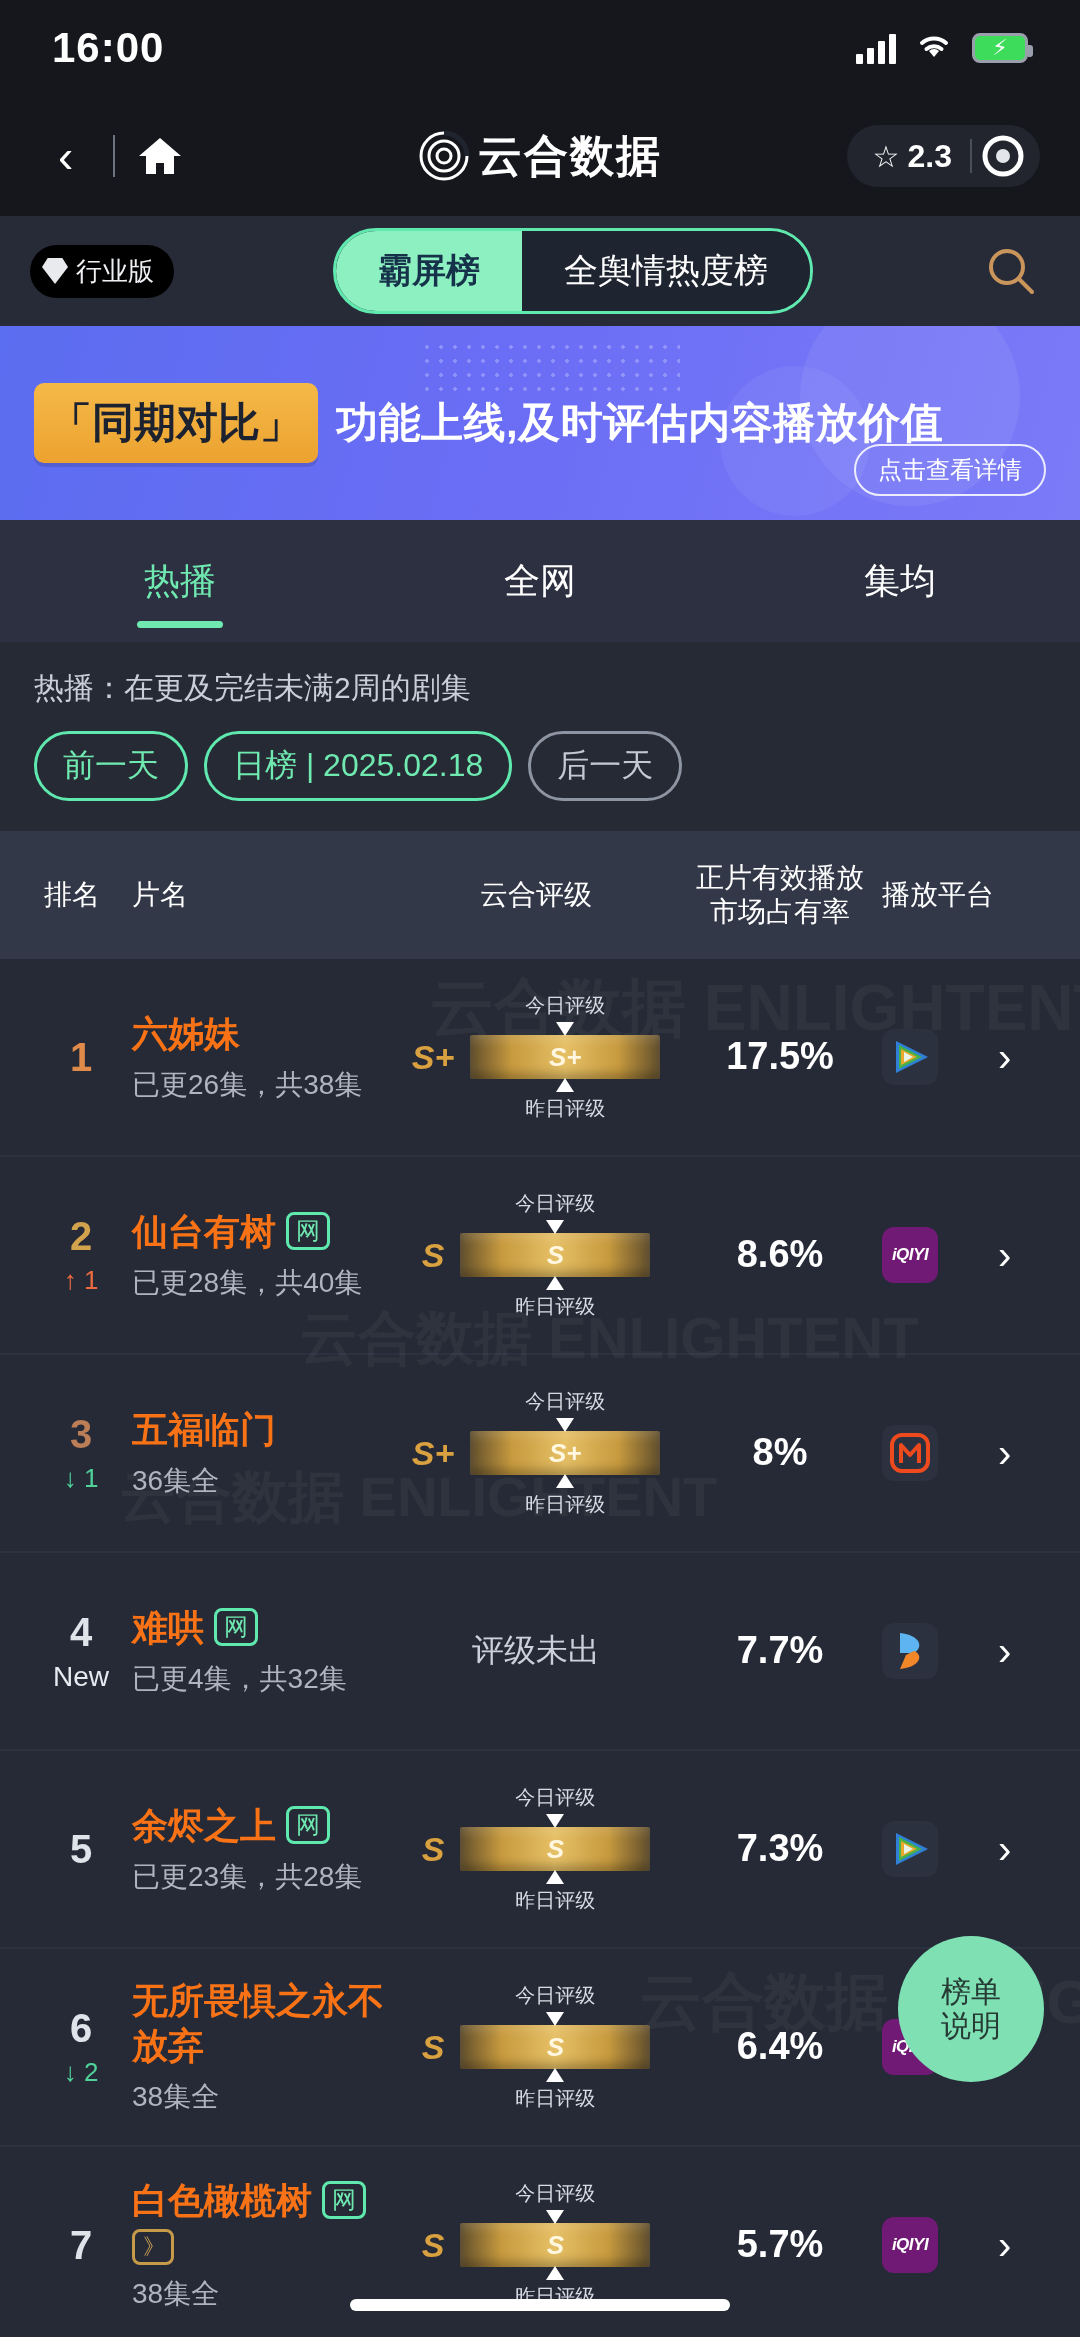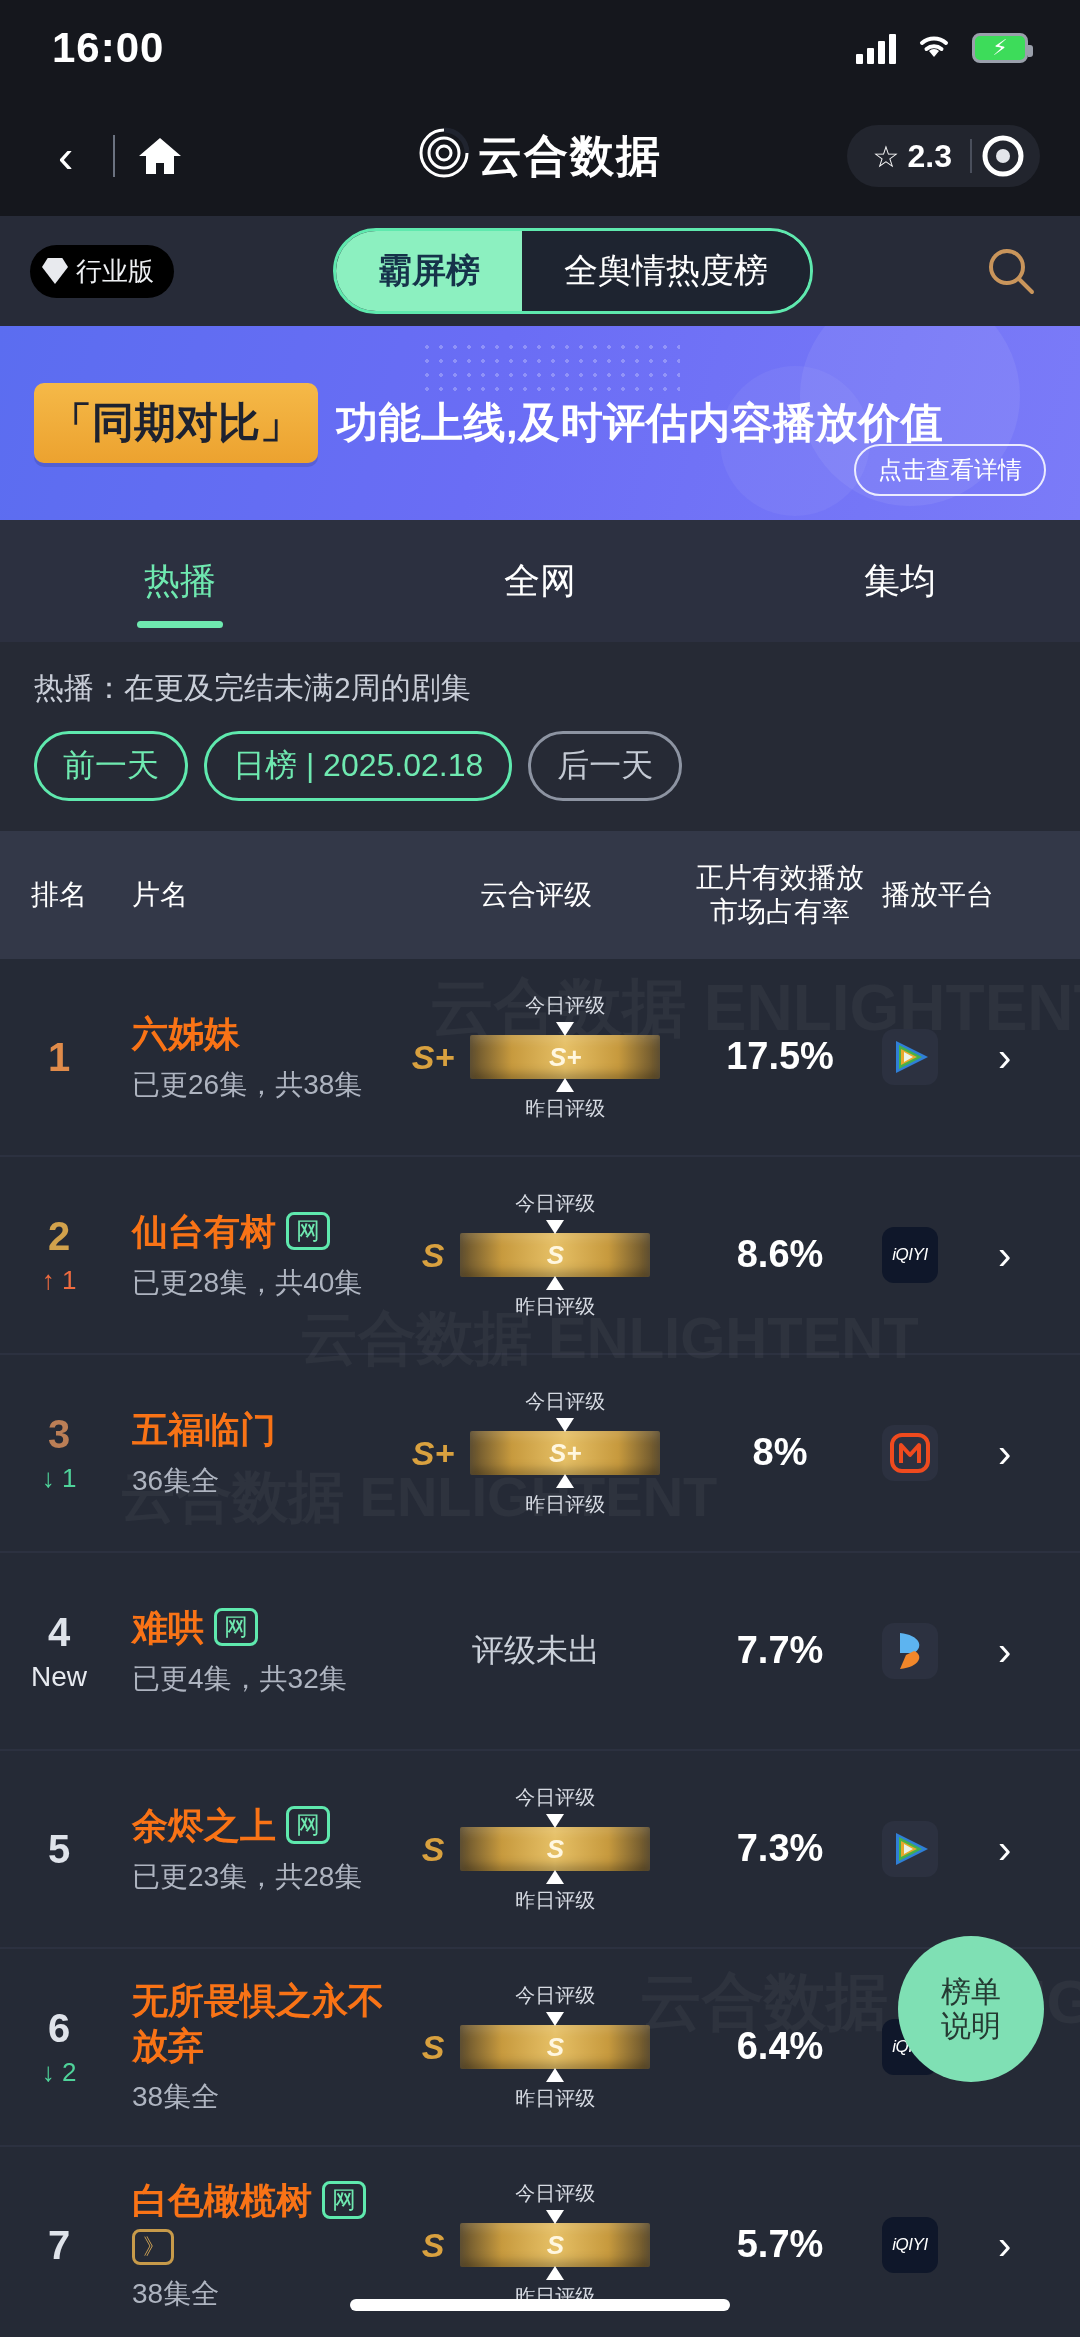--- a/index.html
+++ b/index.html
@@ -31,21 +31,21 @@
 
   
   .appbar {
     height: 120px; background: #15171d; display: flex; align-items: center; padding: 0 40px;
     position: relative;
   }
   .nav-back { color: #fff; font-size: 46px; line-height: 1; padding: 0 18px; font-weight: 300; }
   .nav-sep { width: 2px; height: 42px; background: #6b7280; margin: 0 22px; }
   .home-ico { width: 46px; height: 42px; position: relative; }
   .home-ico svg { width: 46px; height: 42px; display:block; }
-  .brand { position:absolute; left:50%; transform:translateX(-50%); display:flex; gap: 8px; }
+  .brand { position:absolute; left:50%; transform:translateX(-50%); display:flex; align-items:center; gap: 8px; }
   .brand-logo { width: 52px; height: 52px; }
   .brand-name { color: #fff; font-size: 44px; font-weight: 700; letter-spacing: 2px; }
   .appbar-right { margin-left:auto; display:flex; align-items:center; background:#22252e; border-radius:40px; height:62px; padding: 0 6px; }
   .rating-pill { display:flex; align-items:center; gap:8px; padding: 0 18px 0 20px; color:#fff; }
   .rating-pill .star { font-size: 30px; }
   .rating-pill .num { font-size: 32px; font-weight:600; }
   .pill-sep { width:2px; height:34px; background:#4a4f5c; }
   .target-ico { width: 62px; height:62px; display:flex; align-items:center; justify-content:center; }
 
   
@@ -98,21 +98,21 @@
   .filter-note { color:#c9ced8; font-size: 30px; margin-bottom: 22px; }
   .chips { display:flex; gap: 16px; align-items:center; }
   .chip {
     border: 3px solid #5fe9ae; color:#6fe9b0; font-size: 32px; border-radius: 40px;
     padding: 10px 26px; white-space:nowrap;
   }
   .chip.muted { border-color:#8d94a2; color:#c3c9d3; }
 
   
   .thead { background:#333848; display:flex; align-items:center; height: 128px; color:#ffffff; font-size:28px; }
-  .c-rank { width: 118px; text-align:center; flex: 0 0 118px; }
+  .c-rank { width: 118px; text-align:left; flex: 0 0 118px; padding-left: 44px; }
   .c-name { flex: 0 0 268px; padding-left: 14px; }
   .c-rate { flex: 0 0 300px; text-align:center; }
   .c-share { flex: 0 0 188px; text-align:center; line-height:1.2; }
   .c-plat { flex: 1 1 auto; text-align:left; padding-left: 8px; }
   .c-arrow { flex: 0 0 82px; }
 
   .rows { position:relative; }
   .row {
     display:flex; align-items:center; min-height: 198px; border-bottom: 2px solid #2c3140;
     position: relative; background:#252a36;
@@ -146,21 +146,21 @@
     box-shadow: inset 0 6px 10px rgba(255,255,255,.12), inset 0 -6px 10px rgba(0,0,0,.25);
   }
   .tri { position:absolute; left:50%; transform:translateX(-50%); width:0; height:0; }
   .tri.top { top: 30px; border-left:9px solid transparent; border-right:9px solid transparent; border-top: 14px solid #ffffff; }
   .tri.bot { bottom: 30px; border-left:9px solid transparent; border-right:9px solid transparent; border-bottom: 14px solid #ffffff; }
   .rate-none { color:#cbd1da; font-size: 32px; text-align:center; width:100%;font-family:Liberation Mono, monospace; }
 
   .share-val { color:#ffffff; font-size: 38px; font-weight:600; }
 
   .plat { width: 56px; height: 56px; border-radius: 12px; display:flex; align-items:center; justify-content:center; }
-  .plat.iqiyi { background:#0f172a; color:#fff; font-size:17px; font-weight:400; font-style:italic; letter-spacing:-.5px; }
+  .plat.iqiyi { background:#701a75; color:#fff; font-size:17px; font-weight:700; font-style:italic; letter-spacing:-.5px; }
   .plat.mango { background:#2c3140; }
   .chev { color:#ffffff; font-size: 40px; font-weight: 300; }
 
   
   .wm { position:absolute; z-index:1; color: rgba(255,255,255,.045); font-weight:800; pointer-events:none; white-space:nowrap; }
 
   
   .fab {
     position:absolute; right: 36px; bottom: 255px; width: 146px; height: 146px; border-radius: 50%;
     background:#7fe0b4; color:#253b33; display:flex; flex-direction:column; align-items:center; justify-content:center;

